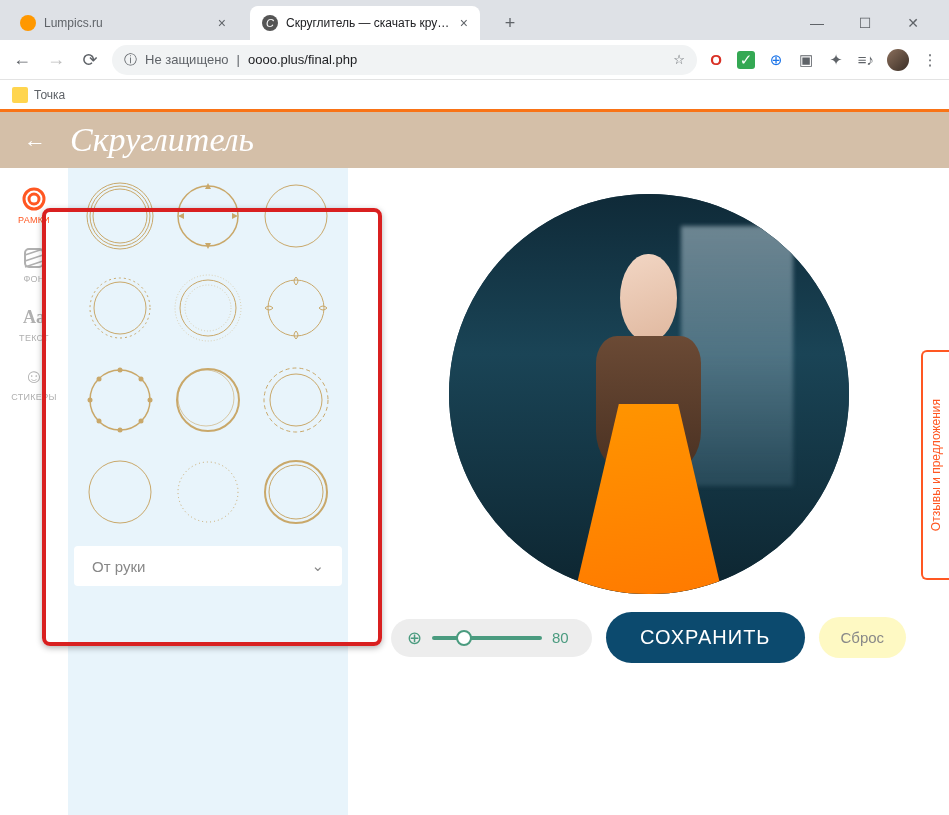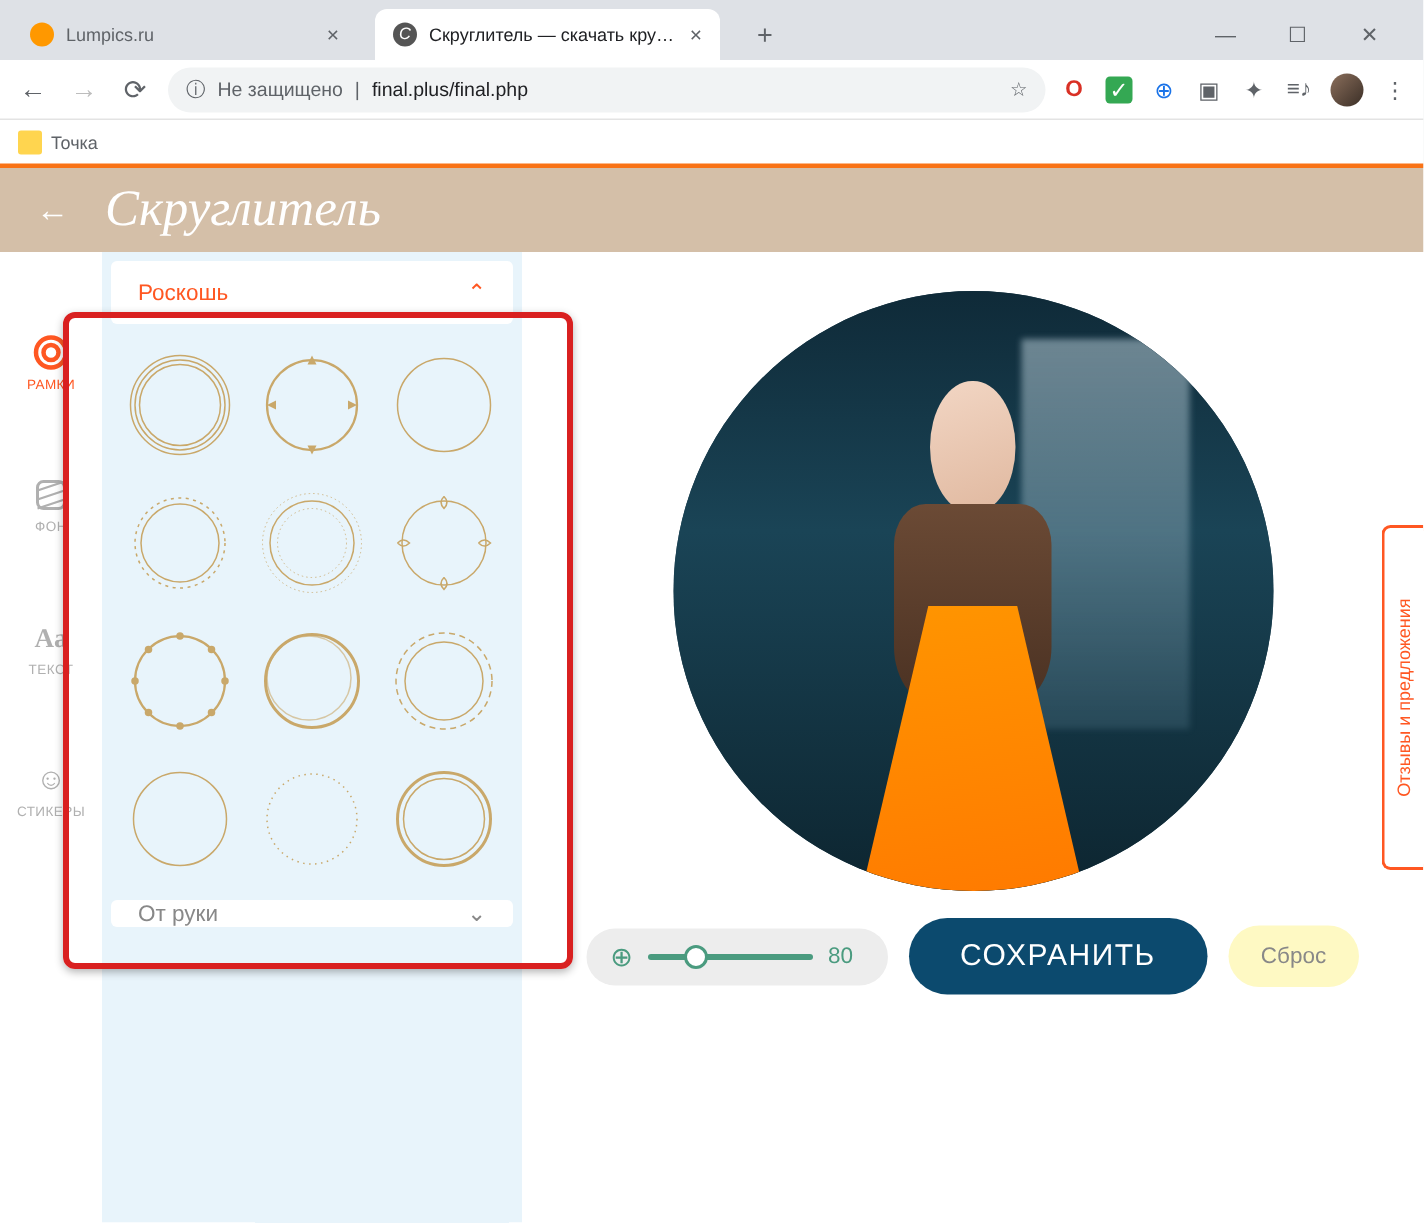--- a/index.html
+++ b/index.html
@@ -35,29 +35,29 @@
 .app-header { background:#d4bfa8; height:56px; display:flex; align-items:center; padding:0 24px; gap:24px; }
 .back-arrow { color:#fff; font-size:22px; }
 .app-title { font-family:'Brush Script MT',cursive; color:#fff; font-size:34px; font-style:italic; }
 
 .content { display:flex; height:calc(100% - 56px); }
 
 
 .tools-col { width:68px; background:#fff; display:flex; flex-direction:column; align-items:center; padding-top:8px; }
 .tool-item { display:flex; flex-direction:column; align-items:center; gap:3px; padding:10px 0; width:100%; font-size:10px; color:#b0b0b0; cursor:pointer; }
 .tool-item.active { color:#ff5722; }
-.tool-item .ti-icon { width:26px; height:26px; display:flex; align-items:center; justify-content:center;margin-top:36px; }
+.tool-item .ti-icon { width:26px; height:26px; display:flex; align-items:center; justify-content:center; }
 .tool-item .ti-label { font-size:9px; letter-spacing:0.3px; }
 
 
 .frames-panel { width:280px; background:#e8f4fb; position:relative; }
 .cat-header { background:#fff; margin:6px; border-radius:4px; display:flex; align-items:center; justify-content:space-between; padding:12px 18px; color:#ff5722; font-size:15px; cursor:pointer; }
 .frames-grid { padding:6px 10px; display:grid; grid-template-columns:repeat(3,1fr); gap:8px 4px; }
 .frame-item { aspect-ratio:1; display:flex; align-items:center; justify-content:center; cursor:pointer; }
-.next-cat { background:#fff; margin:6px; border-radius:4px; padding:0 18px; color:#888; font-size:15px; display:flex; justify-content:space-between; align-items:center; }
+.next-cat { background:#fff; margin:6px; border-radius:4px; padding:11px 18px; color:#888; font-size:15px; display:flex; justify-content:space-between; align-items:center; }
 
 
 .highlight-box { position:absolute; left:42px; top:208px; width:340px; height:438px; border:4px solid #d92020; border-radius:8px; box-shadow:0 2px 6px rgba(0,0,0,0.3); pointer-events:none; z-index:10; }
 
 
 .canvas-area { flex:1; background:#fff; position:relative; display:flex; flex-direction:column; align-items:center; padding:20px; }
 .image-circle { width:400px; height:400px; border-radius:50%; overflow:hidden; margin-top:6px; position:relative; background:#1a3a4a; }
 .photo-bg { position:absolute; inset:0; background:linear-gradient(180deg,#0f2a38 0%,#1a4456 40%,#0d2530 100%); }
 .photo-waterfall { position:absolute; left:58%; top:8%; width:28%; height:65%; background:linear-gradient(180deg,rgba(200,220,230,0.5),rgba(120,160,180,0.2)); filter:blur(2px); }
 .photo-person { position:absolute; left:28%; top:15%; width:44%; height:85%; }
@@ -104,21 +104,21 @@
   </div>
 
   <div class="addr-row">
     <span class="nav-btn">←</span>
     <span class="nav-btn disabled">→</span>
     <span class="nav-btn">⟳</span>
     <div class="addr-bar">
       <span>ⓘ</span>
       <span class="secure">Не защищено</span>
       <span>|</span>
-      <span class="url">final.plus/final.php</span>
+      <span class="url">oooo.plus/final.php</span>
       <span style="margin-left:auto">☆</span>
     </div>
     <div class="ext-icons">
       <span class="ic" style="color:#d93025;font-weight:bold">O</span>
       <span class="ic" style="background:#34a853;color:#fff;border-radius:3px">✓</span>
       <span class="ic" style="color:#1a73e8">⊕</span>
       <span class="ic" style="color:#5f6368">▣</span>
       <span class="ic">✦</span>
       <span class="ic">≡♪</span>
       <div class="avatar"></div>
@@ -165,24 +165,20 @@
         <div class="ti-icon" style="font-size:18px;font-weight:600;font-family:Georgia">Aa</div>
         <span class="ti-label">ТЕКСТ</span>
       </div>
       <div class="tool-item">
         <div class="ti-icon" style="font-size:20px">☺</div>
         <span class="ti-label">СТИКЕРЫ</span>
       </div>
     </div>
 
     <div class="frames-panel">
-      <div class="cat-header">
-        <span>Роскошь</span>
-        <span>⌃</span>
-      </div>
       <div class="frames-grid">
         <div class="frame-item">
             <svg width="74" height="74">
               <circle cx="37" cy="37" r="33" fill="none" stroke="#c9a86a" stroke-width="1"></circle>
               <circle cx="37" cy="37" r="30" fill="none" stroke="#c9a86a" stroke-width="1"></circle>
               <circle cx="37" cy="37" r="27" fill="none" stroke="#c9a86a" stroke-width="1"></circle>
             </svg>
           </div>
         <div class="frame-item">
             <svg width="74" height="74">

